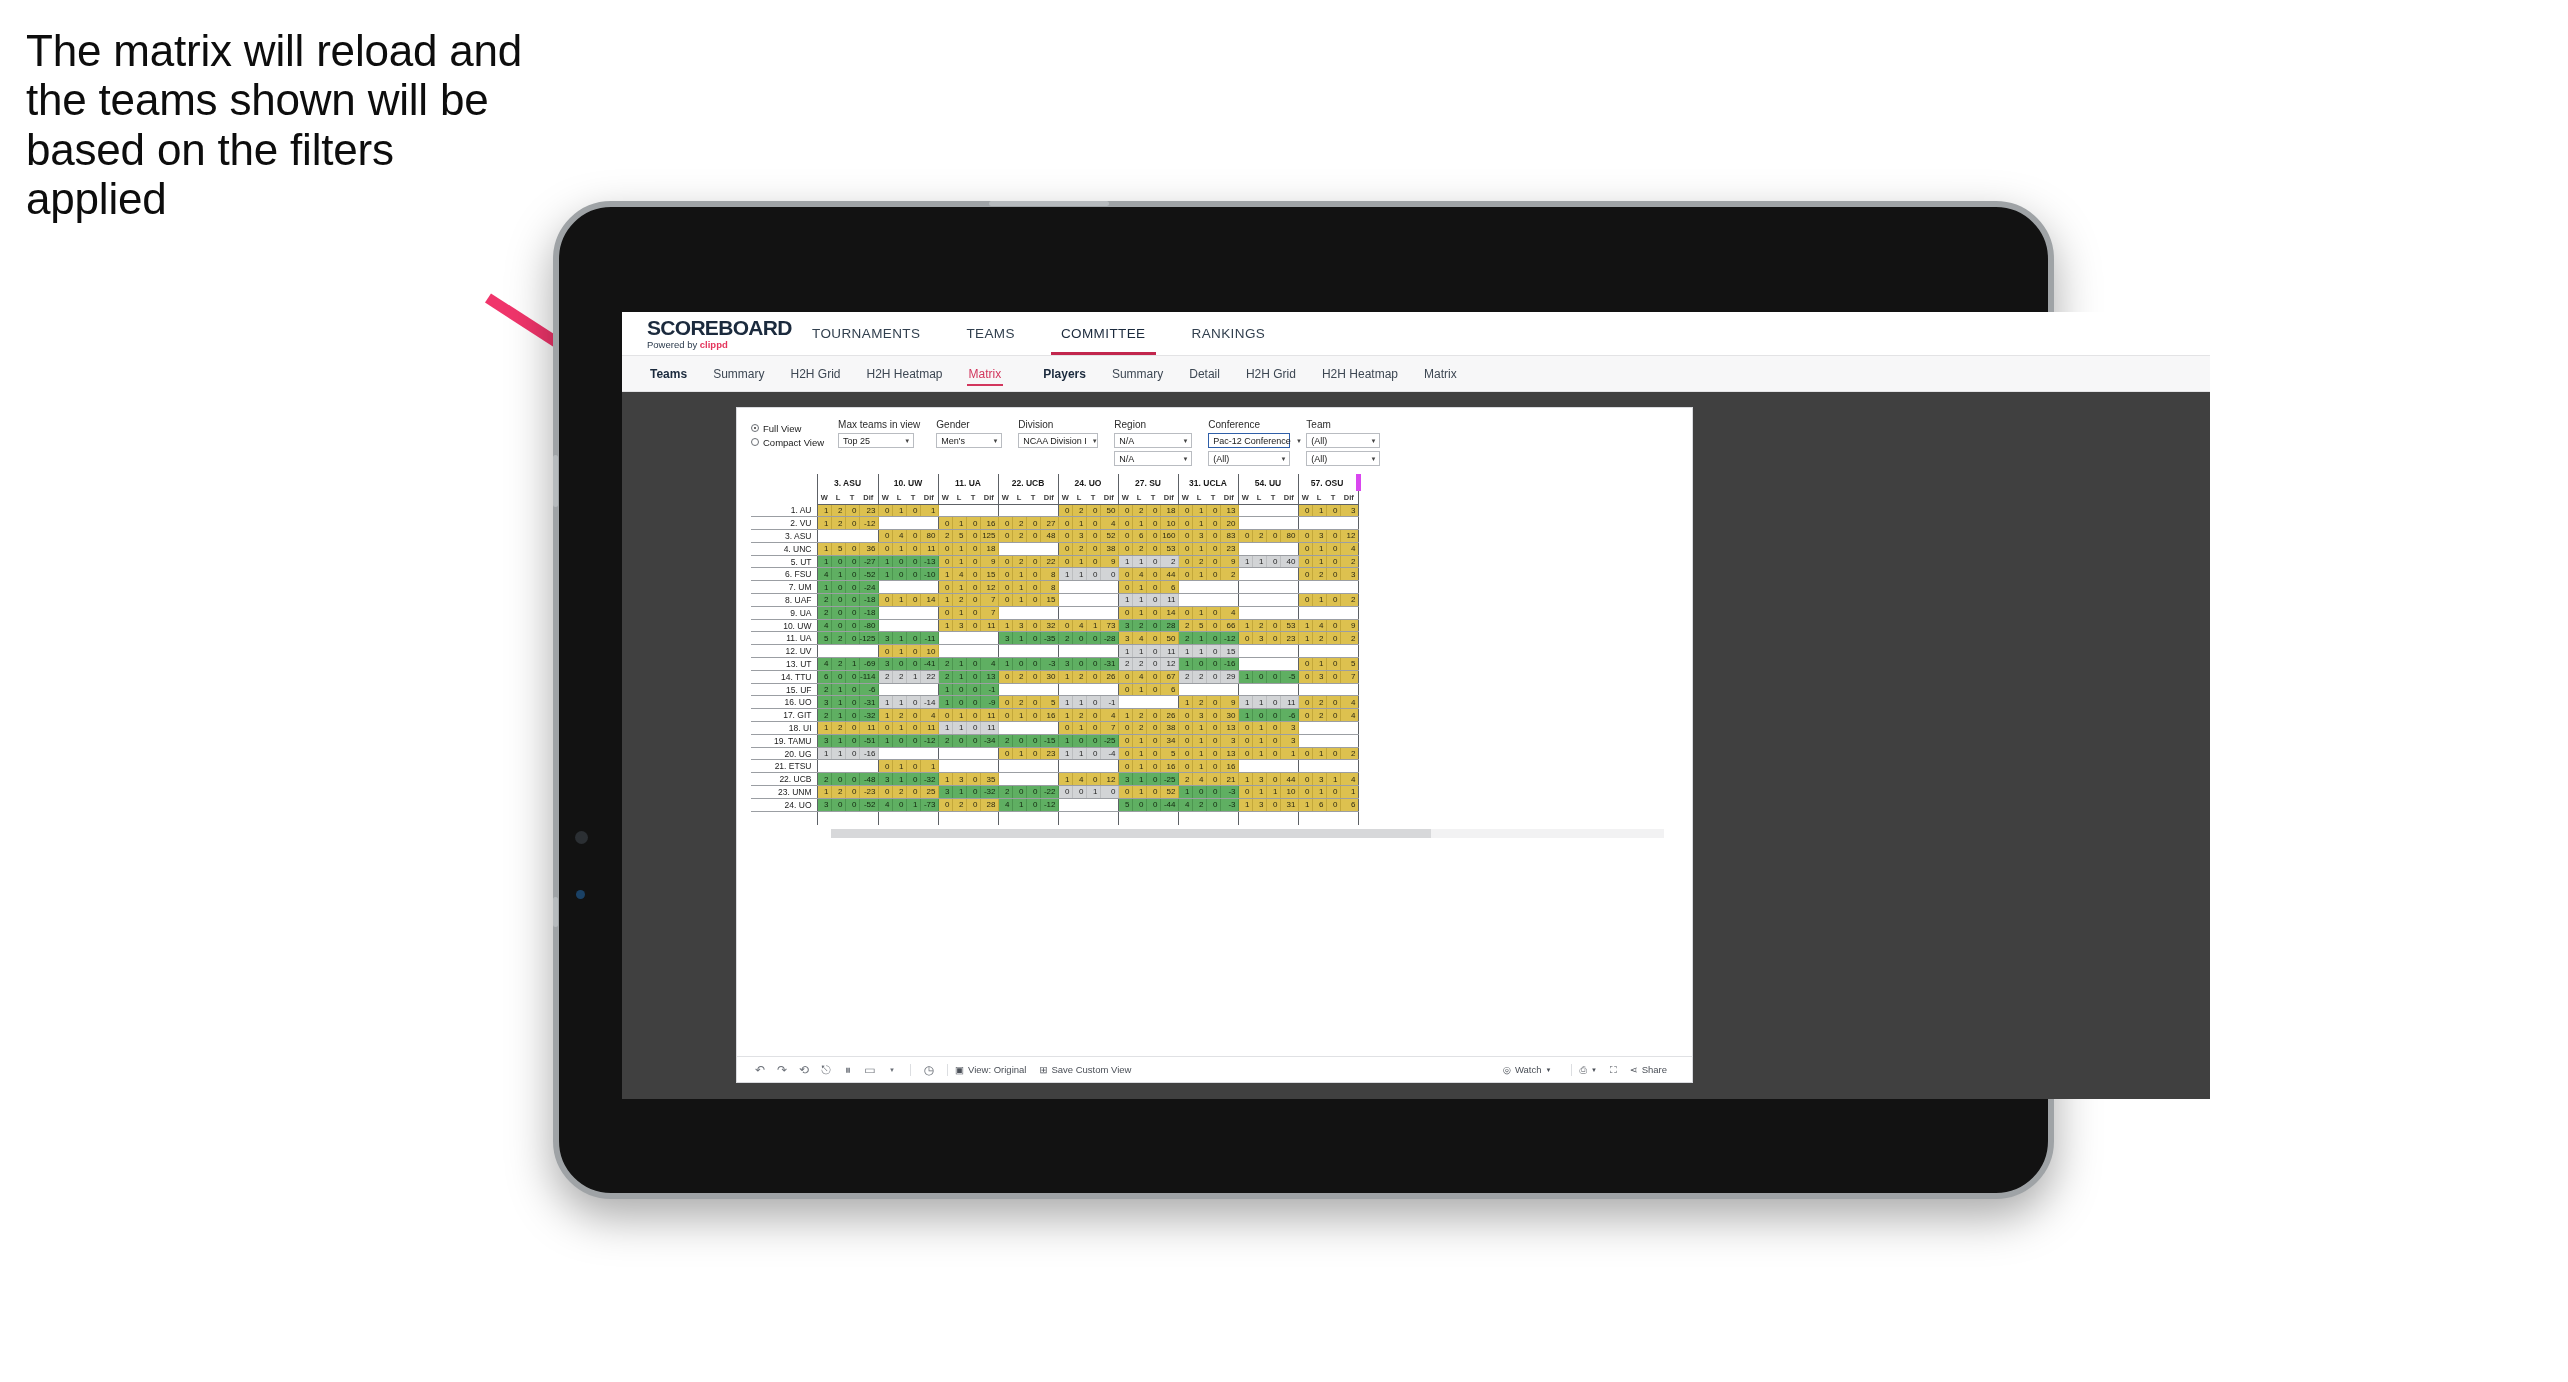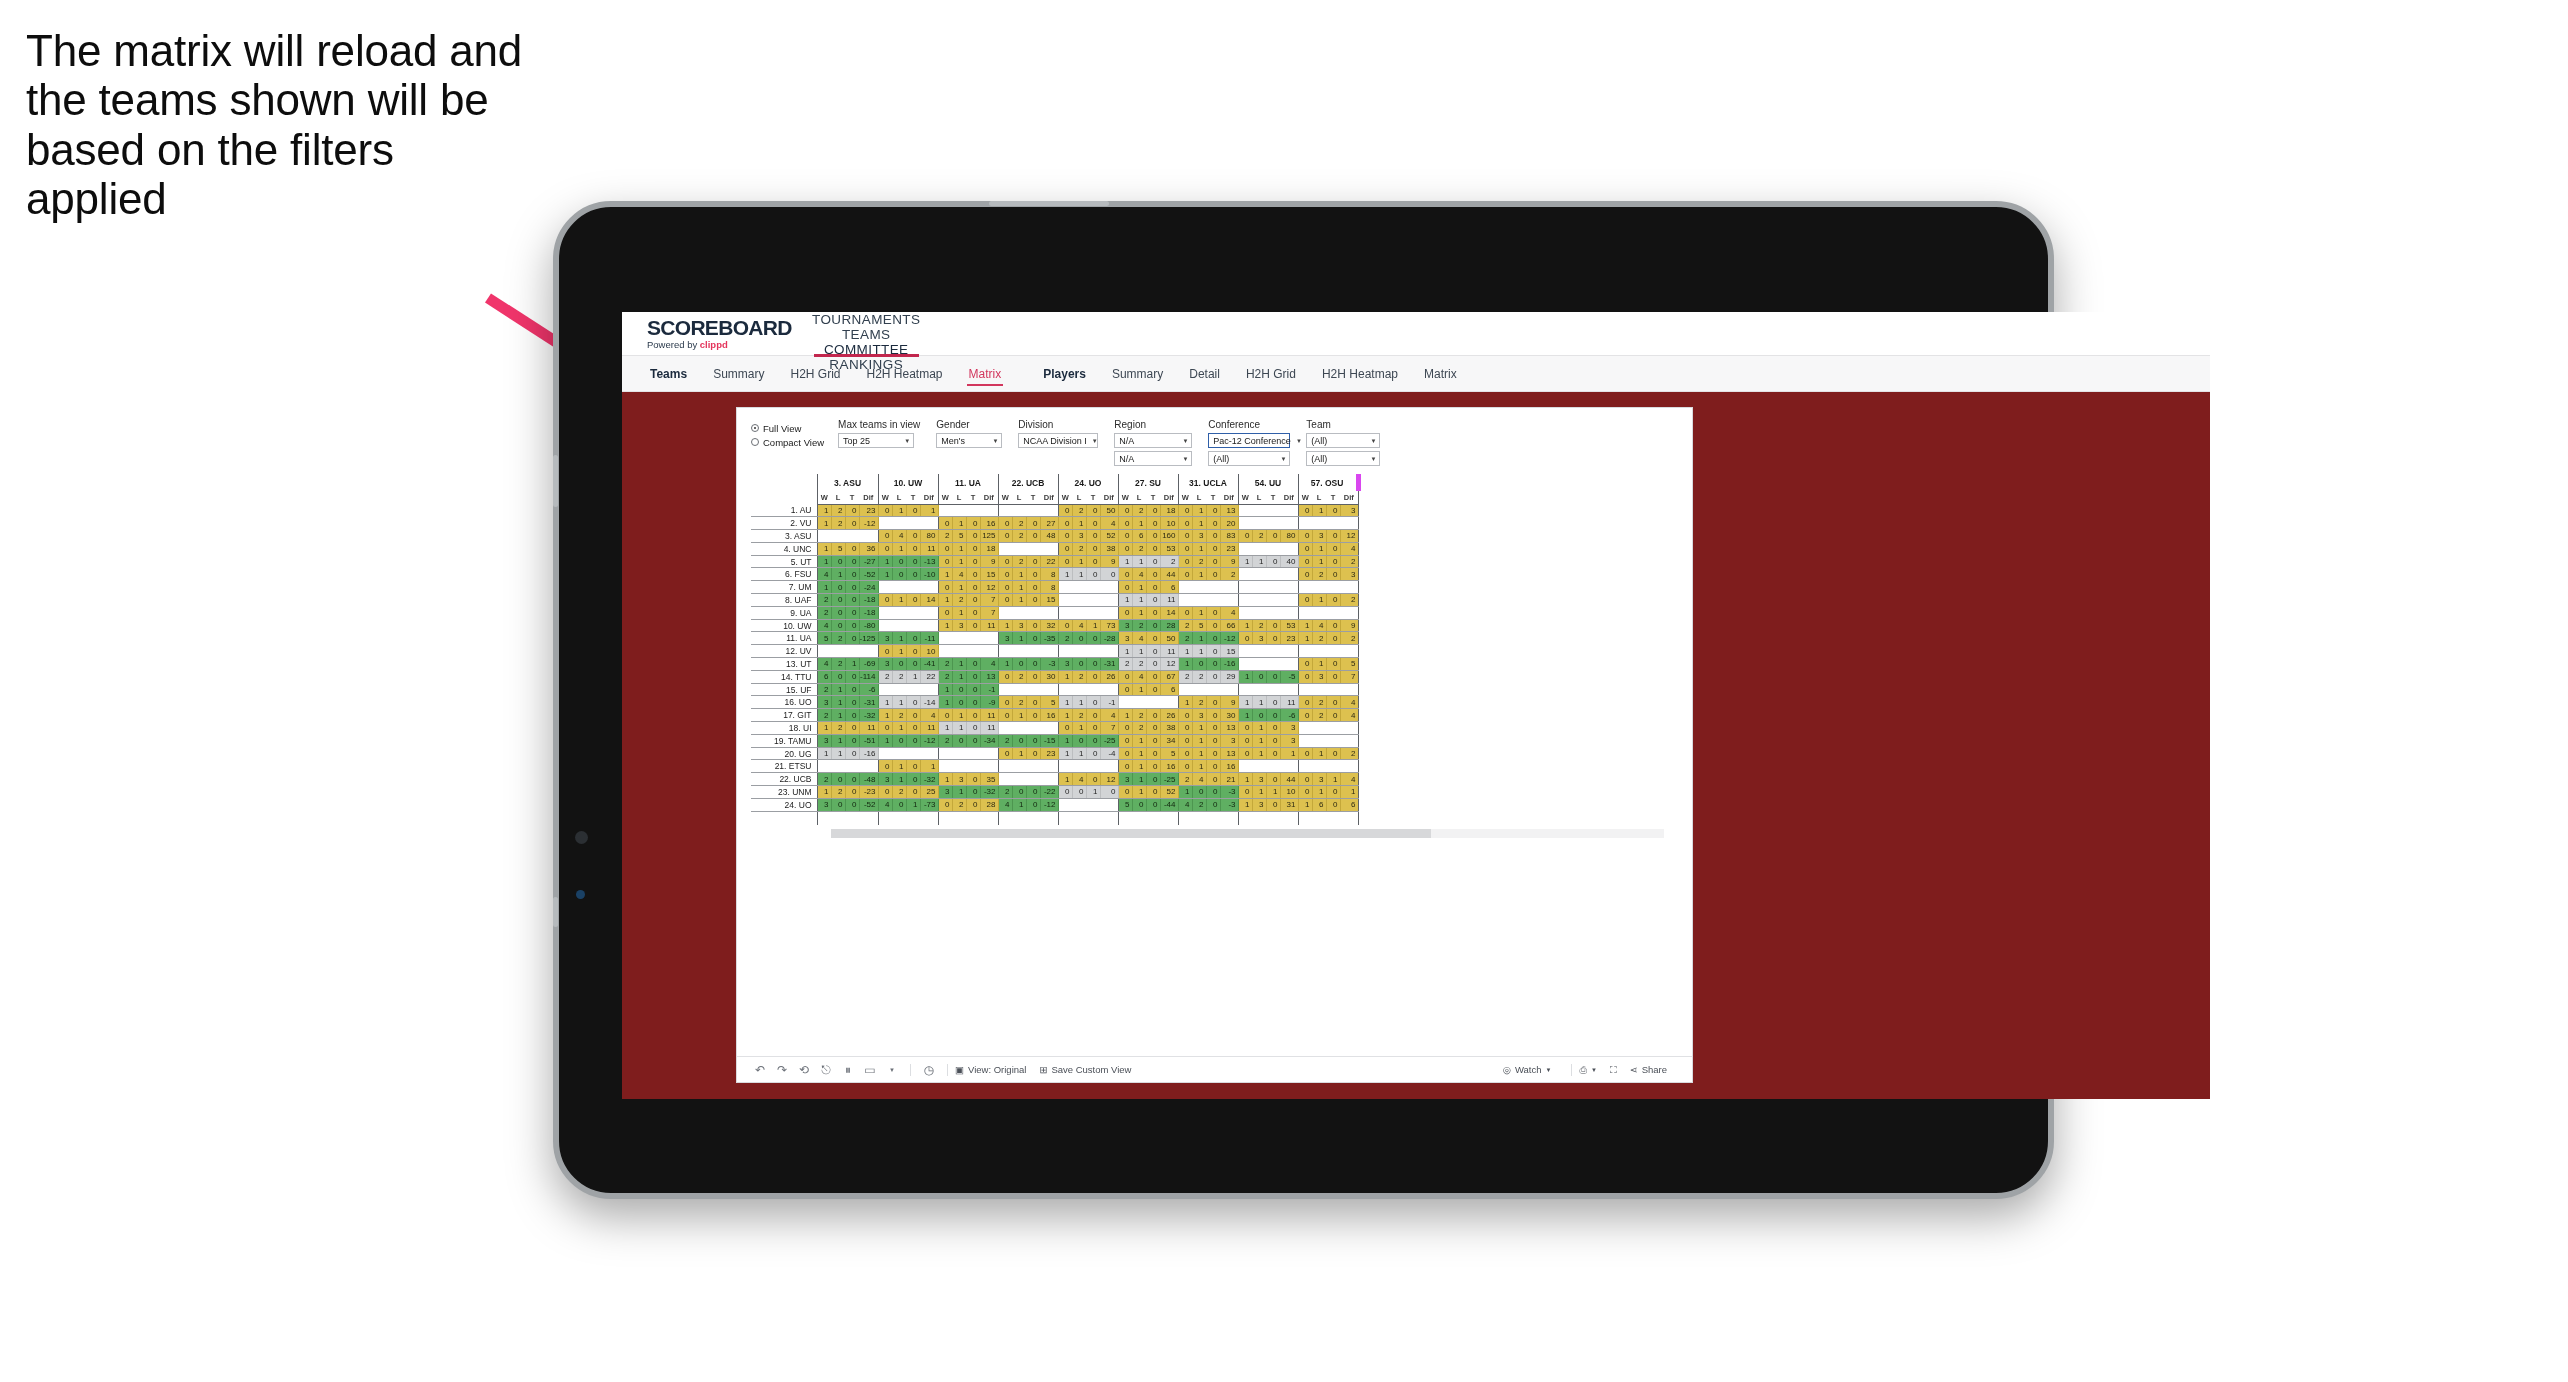--- a/index.html
+++ b/index.html
@@ -40,42 +40,42 @@
   }
 
   
   .topnav { height:44px; background:#fff; display:flex; align-items:center;
             border-bottom:1px solid #e3e3e5; padding-left:25px; position:relative; }
   .logo { width:118px; }
   .logo .word { font-size:21px; font-weight:800; letter-spacing:-0.7px; color:#1b2a3d;
                 font-family:"Liberation Sans", sans-serif; line-height:1; }
   .logo .sub { font-size:9.5px; color:#2b3a4c; margin-top:2px; line-height:1; }
   .logo .sub b { color:#e4345b; font-weight:700;text-align:center; }
-  .topnav .tabs { display:flex; margin-left:24px; height:100%; align-items:center;flex-direction:column; }
+  .topnav .tabs { display:flex; margin-left:24px; height:100%; align-items:center; }
   .topnav .tab { font-size:13.5px; color:#32404f; padding:0 23px; height:100%;
                  display:flex; align-items:center; letter-spacing:.4px; cursor:pointer;
                  position:relative; }
   .topnav .tab.active { color:#1b2a3d; }
   .topnav .tab.active:after { content:""; position:absolute; left:13px; right:13px;
                               bottom:0; height:3px; background:#c2264d; }
 
   
   .subnav { height:36px; background:#f7f7f8; display:flex; align-items:center;
             padding-left:25px; border-bottom:1px solid #e3e3e5; }
   .subgroup { display:flex; align-items:center; height:100%; }
   .subgroup + .subgroup { margin-left:26px; }
   .subitem { font-size:12px; color:#3d4753; padding:0 13px; height:100%;
              display:flex; align-items:center; position:relative; cursor:pointer; }
   .subitem.head { font-weight:700; color:#1b2a3d; padding-left:3px; }
   .subitem.sel { color:#d2365d; }
   .subitem.sel:after { content:""; position:absolute; left:11px; right:11px; bottom:5px;
                        height:2px; background:#d2365d; }
 
   
-  .workspace { background:#7f1d1d; height:715px; padding:16px 0 0 16px; position:relative; }
+  .workspace { background:#404040; height:715px; padding:16px 0 0 16px; position:relative; }
   .viz { position:absolute; left:115px; top:16px; width:955px; height:674px;
          background:#ffffff; box-shadow:0 0 0 1px #d9dade; }
 
   
   .filters { display:flex; padding:11px 14px 8px 14px; gap:0; align-items:flex-start; }
   .fgroup { margin-right:16px; }
   .flabel { font-size:10px; color:#2b2b2b; margin-bottom:3px; white-space:nowrap;
             font-family:"Liberation Sans", sans-serif; }
   .fsel { height:15px; border:1px solid #b9bcc1; background:#fff; font-size:9px;
           color:#1a1a1a; display:flex; align-items:center; justify-content:space-between;

